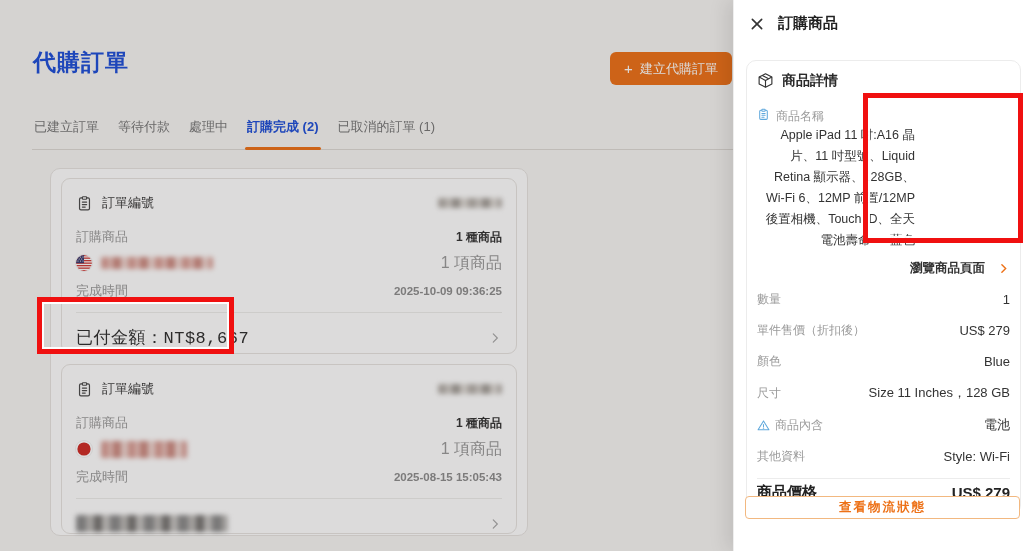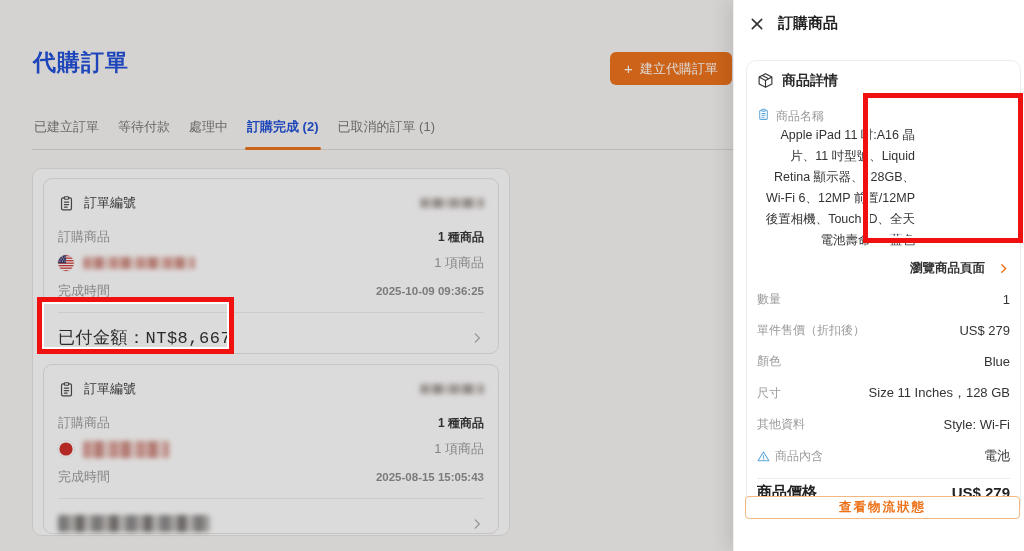--- a/index.html
+++ b/index.html
@@ -15,30 +15,30 @@
     font-family:"Liberation Sans", sans-serif; }
   .create-btn .plus { font-size:15px; line-height:1; }
 
   .tabs { position:absolute; left:32px; top:110px; width:701px; border-bottom:1px solid #ddd9d5;
     display:flex; gap:15px; }
   .tab { background:none; border:none; font-size:13px; color:#777; padding:8px 2px 13px;
     cursor:pointer; font-family:"Liberation Sans", sans-serif; position:relative; white-space:nowrap; }
   .tab.active { color:#1d4ed8; font-weight:bold; }
   .tab.active::after { content:""; position:absolute; left:0; right:0; bottom:-1px; height:3px; background:#ed7117; border-radius:2px; }
 
-  .orders-container { position:absolute; left:32px; top:168px; width:478px; height:368px;
+  .orders-container { position:absolute; left:50px; top:168px; width:478px; height:368px;
     background:#fff; border:1px solid #e7e4e1; border-radius:10px; padding:9px 10px; }
   .order-card { background:#fff; border:1px solid #e7e4e1; border-radius:9px; padding:12px 14px 0; margin-bottom:10px; cursor:pointer; }
   .oc-row { display:flex; justify-content:space-between; align-items:center; }
   .oc-row1 { height:24px; }
   .oc-left { display:flex; align-items:center; gap:9px; }
   .oc-label-strong { font-size:13px; color:#3a3a3a; }
   .oc-label-gray { font-size:13px; color:#9a9a9a; }
   .kinds { font-size:12px; font-weight:bold; color:#333; }
-  .items { font-size:13px; color:#9a9a9a; }
+  .items { font-size:16px; color:#9a9a9a; }
   .date { font-size:11.5px; font-weight:bold; color:#8d8d8d; }
   .row2 { margin-top:13px; }
   .row3 { margin-top:7px; height:20px; }
   .row4 { margin-top:9px; }
   .oc-divider { border:none; border-top:1px solid #ededeb; margin-top:12px; }
   .row5 { height:49px; }
   .paid-amount { font-size:17px; color:#2e2e2e; font-weight:500; letter-spacing:0.5px;font-family:Liberation Mono, monospace; }
 
   .redact { filter:blur(2.5px); border-radius:2px; }
   .r-gray  { background:repeating-linear-gradient(90deg,#b4afa9 0 8px,#d2cec9 8px 14px,#a39e98 14px 22px,#dcd8d3 22px 30px); }
@@ -290,36 +290,36 @@
     </div>
     <div class="d-row">
       <span class="d-label">顏色</span>
       <span class="d-value">Blue</span>
     </div>
     <div class="d-row">
       <span class="d-label">尺寸</span>
       <span class="d-value">Size 11 Inches，128 GB</span>
     </div>
     <div class="d-row">
-      <span class="d-label">其他資料</span>
-      <span class="d-value">Style: Wi-Fi</span>
-    </div>
-    <div class="d-row">
       <div class="d-row-label-wrap">
         <span>
           <svg width="13" height="13" viewBox="0 0 24 24" fill="none" stroke="#5fa8dc" stroke-width="1.9" stroke-linejoin="round" stroke-linecap="round">
             <path d="M12 3.5L22 20H2z"></path>
               <line x1="12" y1="10" x2="12" y2="14.5"></line>
               <circle cx="12" cy="17.2" r="0.4"></circle>
           </svg>
         </span>
         <span class="d-label">商品內含</span>
       </div>
       <span class="d-value">電池</span>
     </div>
+    <div class="d-row">
+      <span class="d-label">其他資料</span>
+      <span class="d-value">Style: Wi-Fi</span>
+    </div>
 
     <hr class="d-divider">
     <div class="total-row">
       <span class="total-label">商品價格</span>
       <span class="total-value">US$ 279</span>
     </div>
   </div>
 
   <button class="logistics-btn">查看物流狀態</button>
 </aside>

